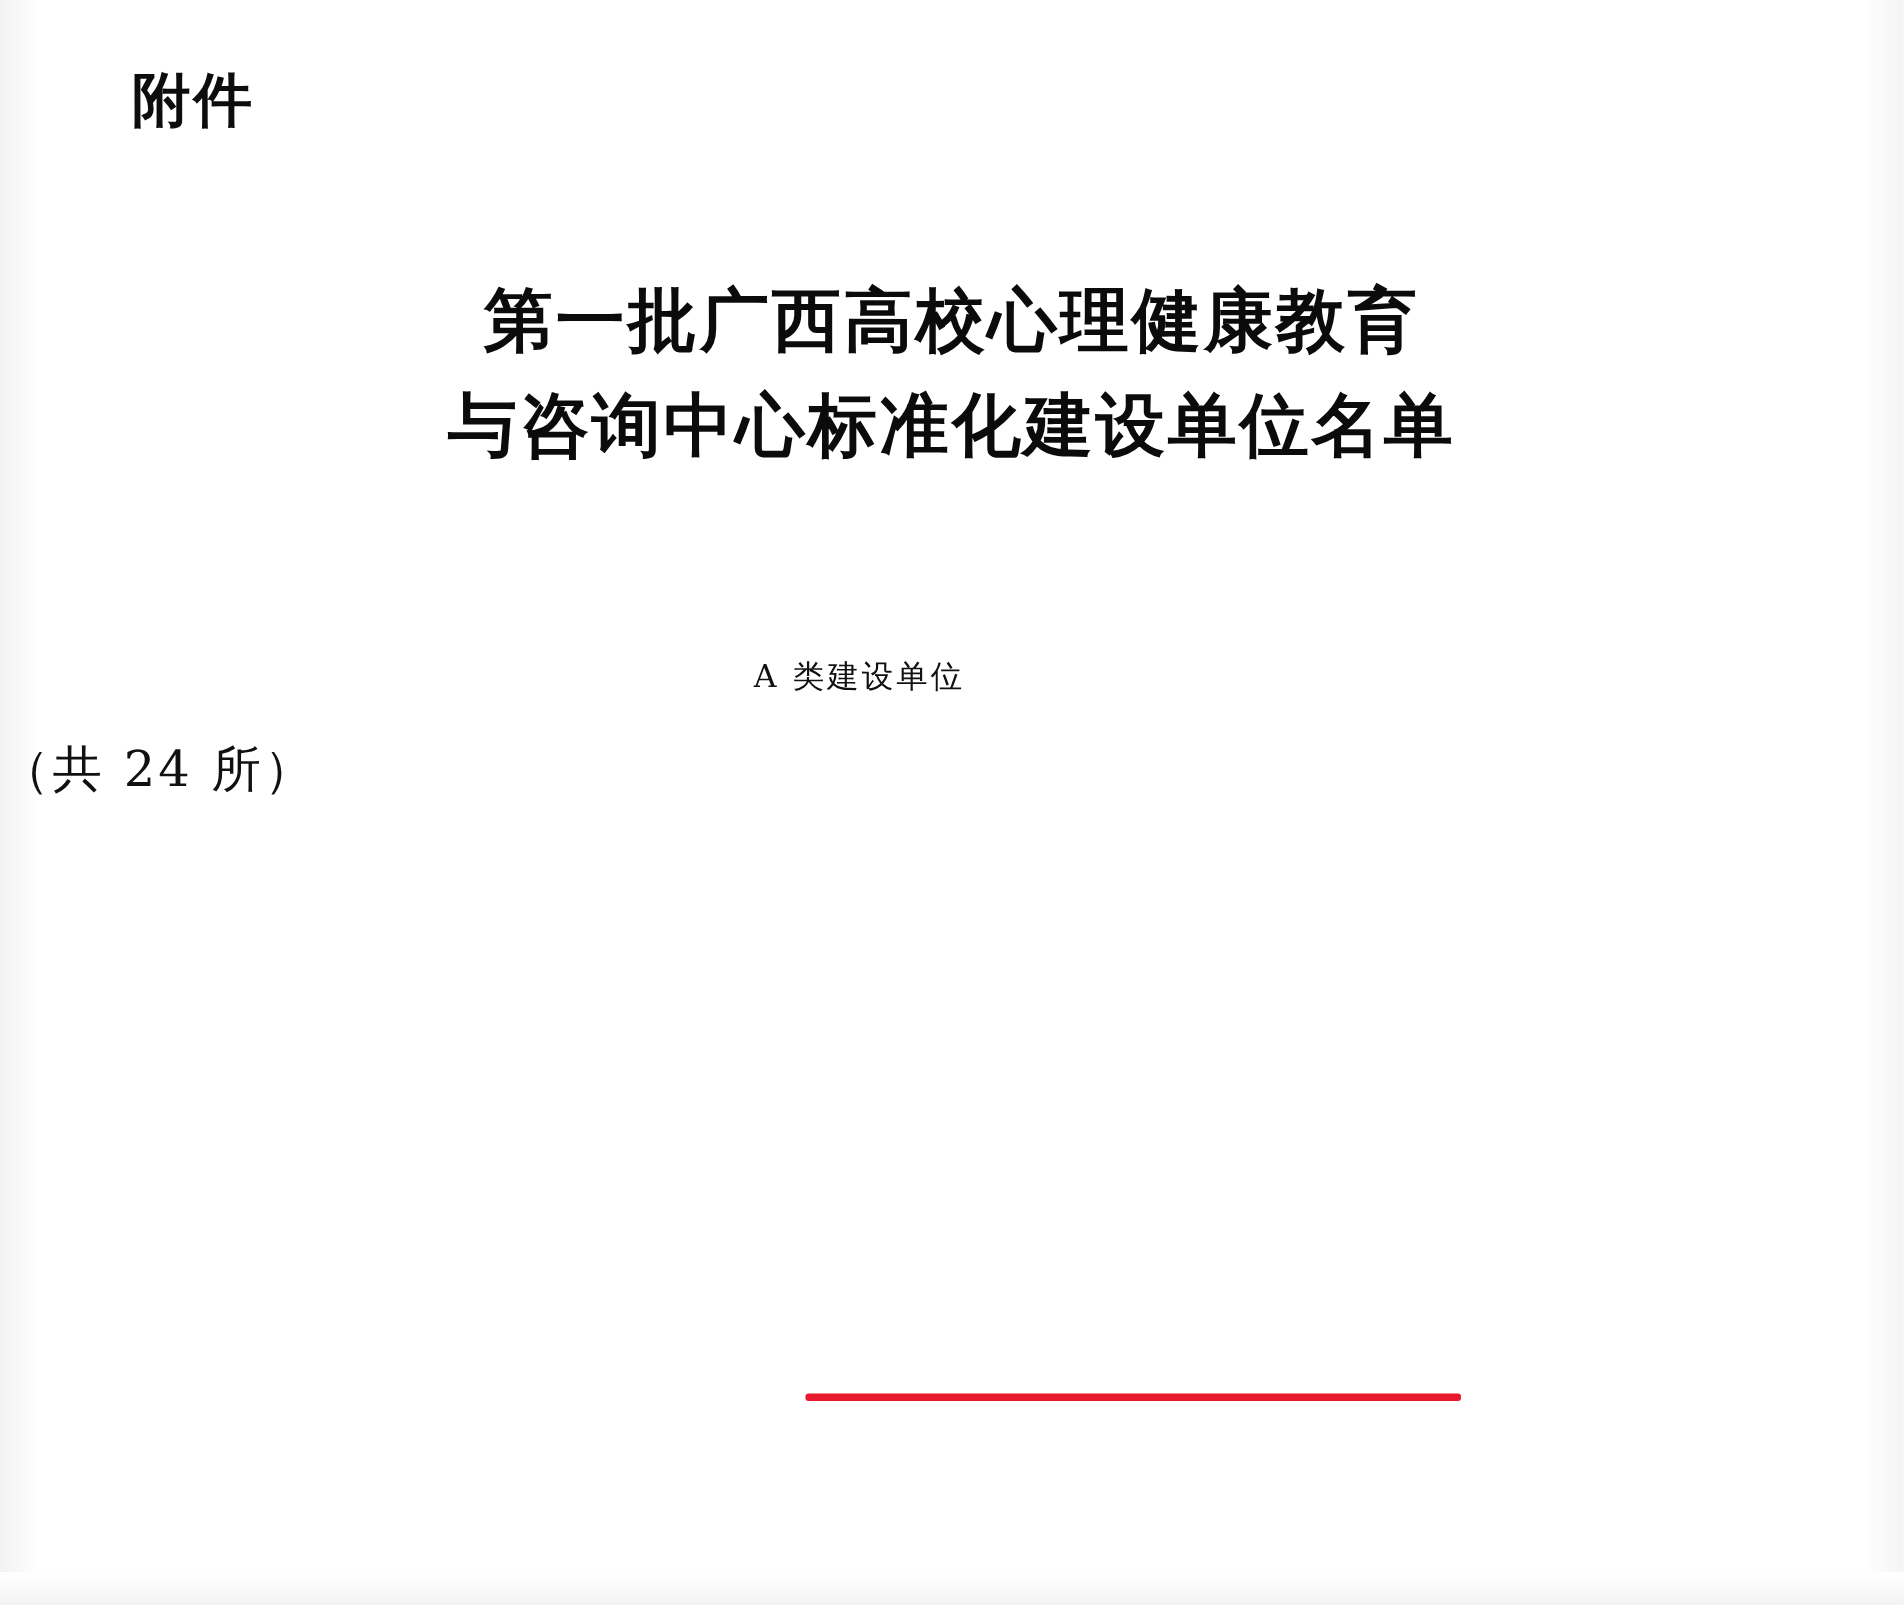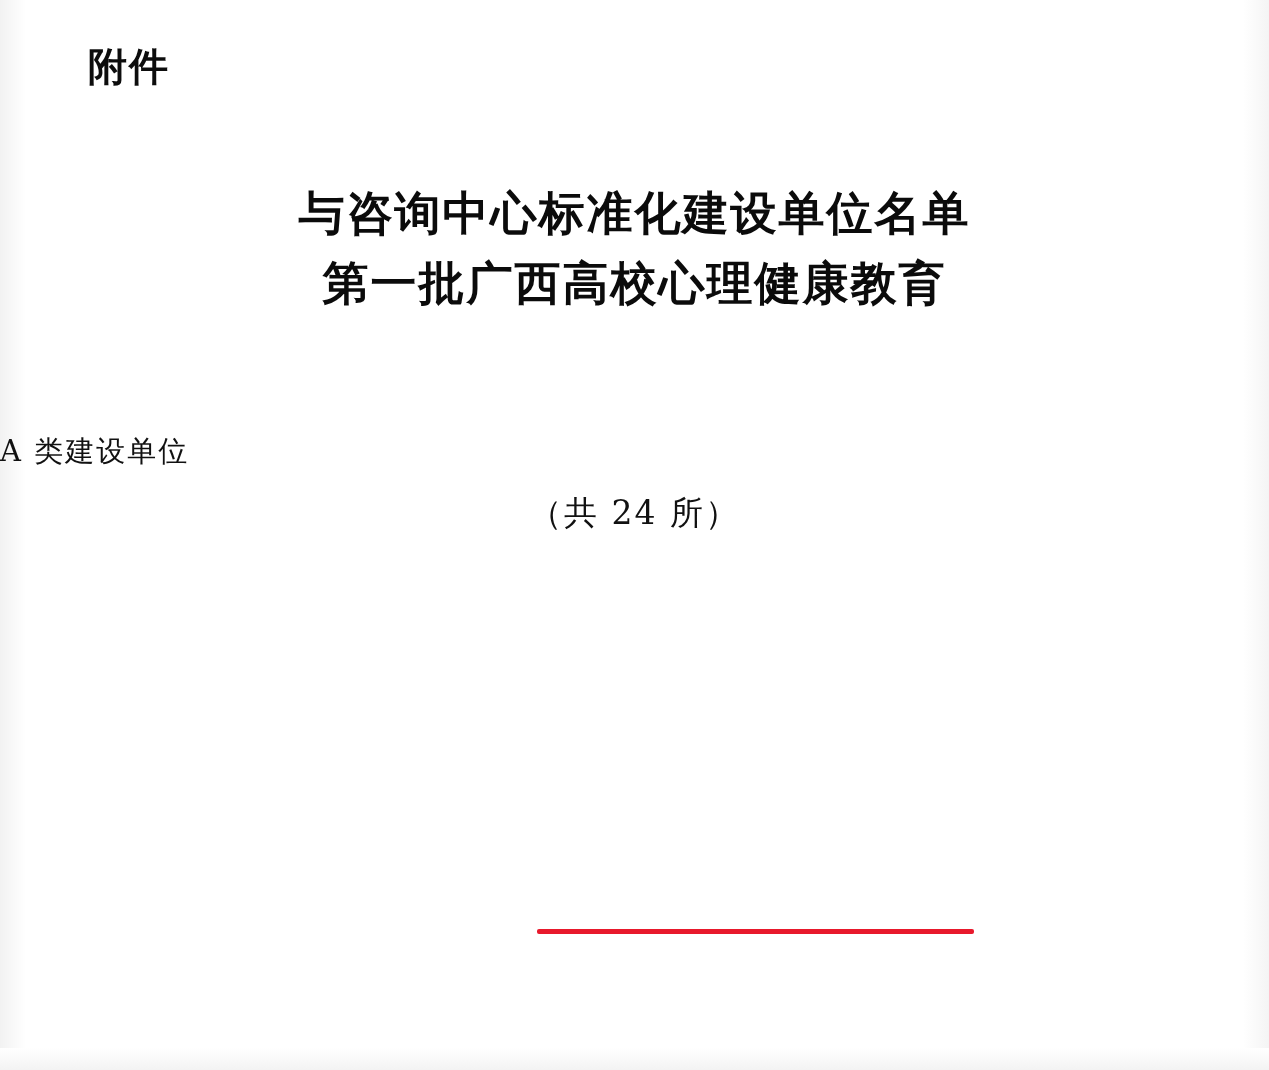--- a/index.html
+++ b/index.html
@@ -47,31 +47,32 @@
   }
   .doc-title .line {
     display: block;
     white-space: nowrap;
   }
   .category {
     position: absolute;
     top: 425px;
     left: 0;
     width: 1146px;
-    font-size: 29px;
+    text-align: center;
+    font-size: 21px;
     line-height: 52px;
     letter-spacing: 2px;
     color: #111111;
   }
   .count {
     position: absolute;
     top: 487px;
     left: 0;
     width: 1269px;
-    text-align: center;
+    text-align: left;
     font-size: 33px;
     line-height: 52px;
     letter-spacing: 2px;
     color: #111111;
   }
   .body-text {
     position: absolute;
     top: 548px;
     left: 88px;
     width: 1100px;
@@ -127,22 +128,22 @@
 
 <div class="page">
 
   <div class="page-edge-left"></div>
   <div class="page-edge-right"></div>
   <div class="page-edge-bottom"></div>
 
   <div class="attachment-label">附件</div>
 
   <div class="doc-title">
+    <span class="line">第一批广西高校心理健康教育</span>
     <span class="line">与咨询中心标准化建设单位名单</span>
-    <span class="line">第一批广西高校心理健康教育</span>
   </div>
 
   <div class="category">A 类建设单位</div>
 
   <div class="count">（共 24 所）</div>
 
 
   <div class="underline-mark" style="background: rgb(232, 25, 44);"></div>
 
 </div>

